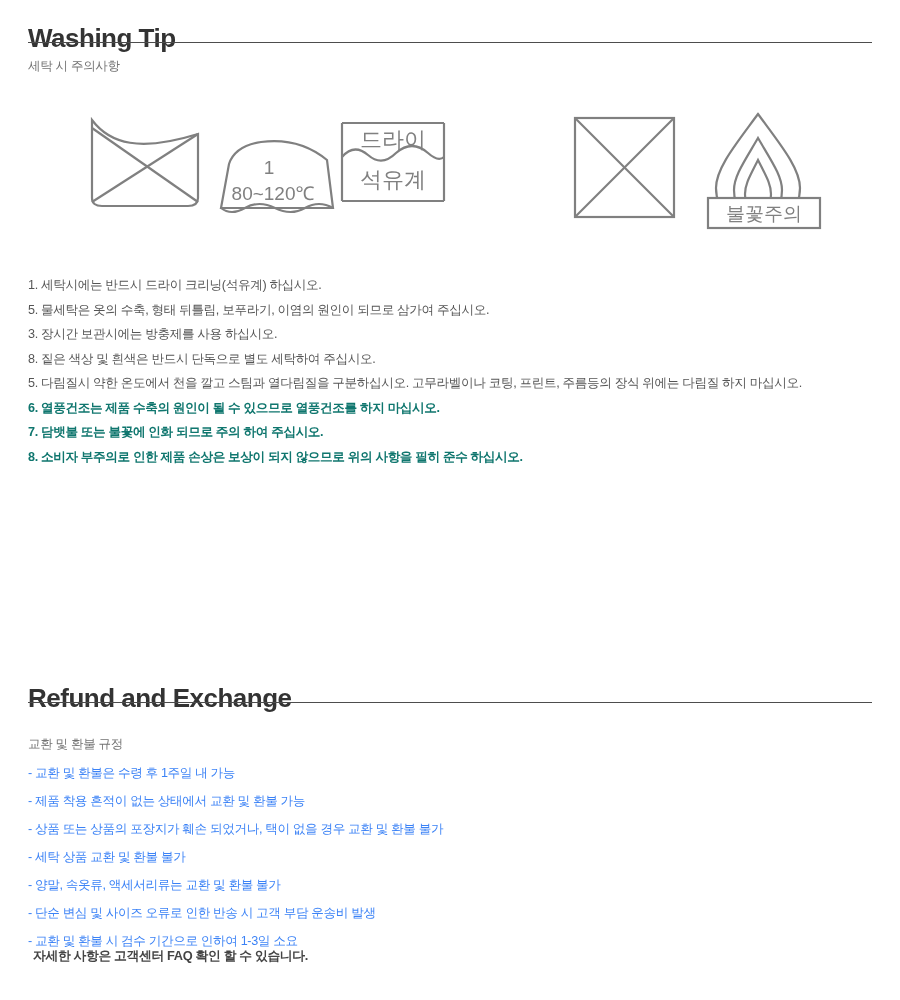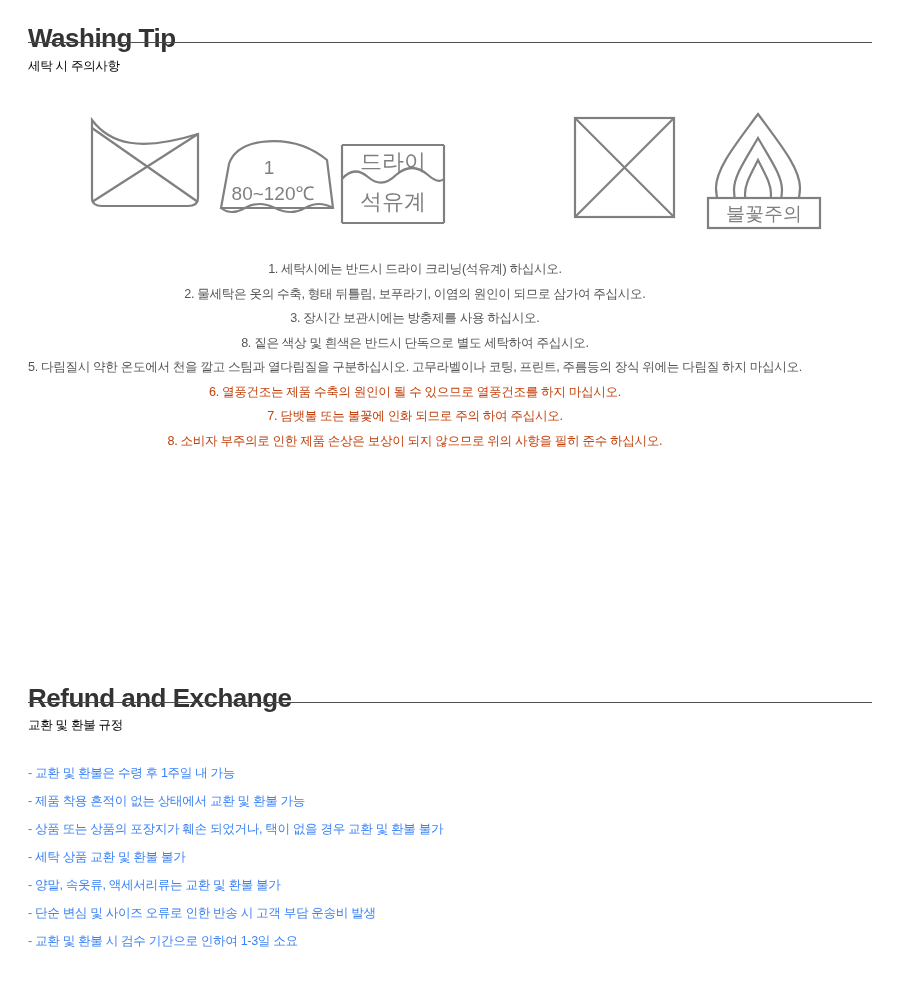--- a/index.html
+++ b/index.html
@@ -31,21 +31,21 @@
   .rule {
     position: absolute;
     height: 1px;
     background: #4d4d4d;
     left: 28px;
     width: 844px;
   }
   .subtitle {
     position: absolute;
     font-size: 12.5px;
-    color: #000000;
+    color: #737373;
     letter-spacing: -0.3px;
   }
   .icons-row {
     position: absolute;
     left: 80px;
     top: 105px;
     width: 760px;
     height: 130px;
   }
   .icon-wrap {
@@ -57,22 +57,22 @@
     left: 28px;
     font-size: 12.6px;
     color: #555555;
     letter-spacing: -0.35px;
   }
   .notes .line {
     margin-bottom: 7.5px;
     white-space: nowrap;
   }
   .notes .line.bold {
-    font-weight: normal;
-    color: #c2410c;
+    font-weight: bold;
+    color: #0f766e;
   }
   .refund-list {
     position: absolute;
     left: 28px;
     font-size: 12.6px;
     color: #3b82f6;
     letter-spacing: -0.35px;
   }
   .refund-list .line {
     margin-bottom: 11px;
@@ -117,21 +117,21 @@
       <svg width="125" height="90" viewBox="0 0 125 90">
         <g fill="none" stroke="#808080" stroke-width="2.2">
           <path d="M6 78 L 14 34 Q 20 16, 46 12 Q 84 7, 112 30 L 118 78 Z"></path>
           <path d="M6 78 Q 16 86, 30 78 Q 44 70, 60 78 Q 76 86, 90 78 Q 104 70, 118 78"></path>
         </g>
         <text class="sv-text" x="54" y="44" font-size="19" text-anchor="middle">1</text>
         <text class="sv-text" x="58" y="70" font-size="19" text-anchor="middle">80~120℃</text>
       </svg>
     </div>
 
-    <div class="icon-wrap" style="left:258px; top:34px;">
+    <div class="icon-wrap" style="left:258px; top:12px;">
       <svg width="110" height="90" viewBox="0 0 110 90">
         <g fill="none" stroke="#808080" stroke-width="2.2">
           <path d="M4 6 L 106 6 L 106 84 L 4 84 Z" stroke="none"></path>
           <path d="M4 40 Q 16 26, 30 38 Q 44 50, 58 36 Q 74 22, 90 36 Q 100 45, 106 40"></path>
           <line x1="4" y1="6" x2="106" y2="6"></line>
           <line x1="4" y1="6" x2="4" y2="84"></line>
           <line x1="106" y1="6" x2="106" y2="84"></line>
           <line x1="4" y1="84" x2="106" y2="84"></line>
         </g>
         <text class="sv-text" x="55" y="30" font-size="22" text-anchor="middle">드라이</text>
@@ -156,39 +156,40 @@
           <path d="M68 4 C 46 34, 26 58, 26 78 C 26 102, 46 118, 68 118 C 90 118, 110 102, 110 78 C 110 58, 90 34, 68 4 Z"></path>
           <path d="M68 28 C 54 52, 44 66, 44 80 C 44 98, 55 110, 68 110 C 81 110, 92 98, 92 80 C 92 66, 82 52, 68 28 Z"></path>
           <path d="M68 50 C 60 66, 55 74, 55 84 C 55 96, 61 104, 68 104 C 75 104, 81 96, 81 84 C 81 74, 76 66, 68 50 Z"></path>
           <rect x="18" y="88" width="112" height="30" fill="#ffffff" stroke="#808080"></rect>
         </g>
         <text class="sv-text" x="74" y="110" font-size="19" text-anchor="middle">불꽃주의</text>
       </svg>
     </div>
   </div>
 
-  <div class="notes" style="top:261px;text-align:center;">
+  <div class="notes" style="top:277px;">
     <div class="line">1. 세탁시에는 반드시 드라이 크리닝(석유계) 하십시오.</div>
-    <div class="line">2. 물세탁은 옷의 수축, 형태 뒤틀림, 보푸라기, 이염의 원인이 되므로 삼가여 주십시오.</div>
+    <div class="line">5. 물세탁은 옷의 수축, 형태 뒤틀림, 보푸라기, 이염의 원인이 되므로 삼가여 주십시오.</div>
     <div class="line">3. 장시간 보관시에는 방충제를 사용 하십시오.</div>
     <div class="line">8. 짙은 색상 및 흰색은 반드시 단독으로 별도 세탁하여 주십시오.</div>
     <div class="line">5. 다림질시 약한 온도에서 천을 깔고 스팀과 열다림질을 구분하십시오. 고무라벨이나 코팅, 프린트, 주름등의 장식 위에는 다림질 하지 마십시오.</div>
     <div class="line bold">6. 열풍건조는 제품 수축의 원인이 될 수 있으므로 열풍건조를 하지 마십시오.</div>
     <div class="line bold">7. 담뱃불 또는 불꽃에 인화 되므로 주의 하여 주십시오.</div>
     <div class="line bold">8. 소비자 부주의로 인한 제품 손상은 보상이 되지 않으므로 위의 사항을 필히 준수 하십시오.</div>
   </div>
 
   <h1 class="section-title" style="left:28px; top:668px;">Refund and Exchange</h1>
   <div class="rule" style="top:702px;"></div>
-  <div class="subtitle" style="left:28px; top:717px;">교환 및 환불 규정</div>
+  <div class="subtitle" style="left:28px; top:736px;">교환 및 환불 규정</div>
 
   <div class="refund-list" style="top:765px;">
     <div class="line">- 교환 및 환불은 수령 후 1주일 내 가능</div>
     <div class="line">- 제품 착용 흔적이 없는 상태에서 교환 및 환불 가능</div>
     <div class="line">- 상품 또는 상품의 포장지가 훼손 되었거나, 택이 없을 경우 교환 및 환불 불가</div>
     <div class="line">- 세탁 상품 교환 및 환불 불가</div>
     <div class="line">- 양말, 속옷류, 액세서리류는 교환 및 환불 불가</div>
     <div class="line">- 단순 변심 및 사이즈 오류로 인한 반송 시 고객 부담 운송비 발생</div>
     <div class="line">- 교환 및 환불 시 검수 기간으로 인하여 1-3일 소요</div>
   </div>
 
+  <div class="refund-footer" style="top:948px;">자세한 사항은 고객센터 FAQ 확인 할 수 있습니다.</div>
 
 </div>
 
 </body></html>

